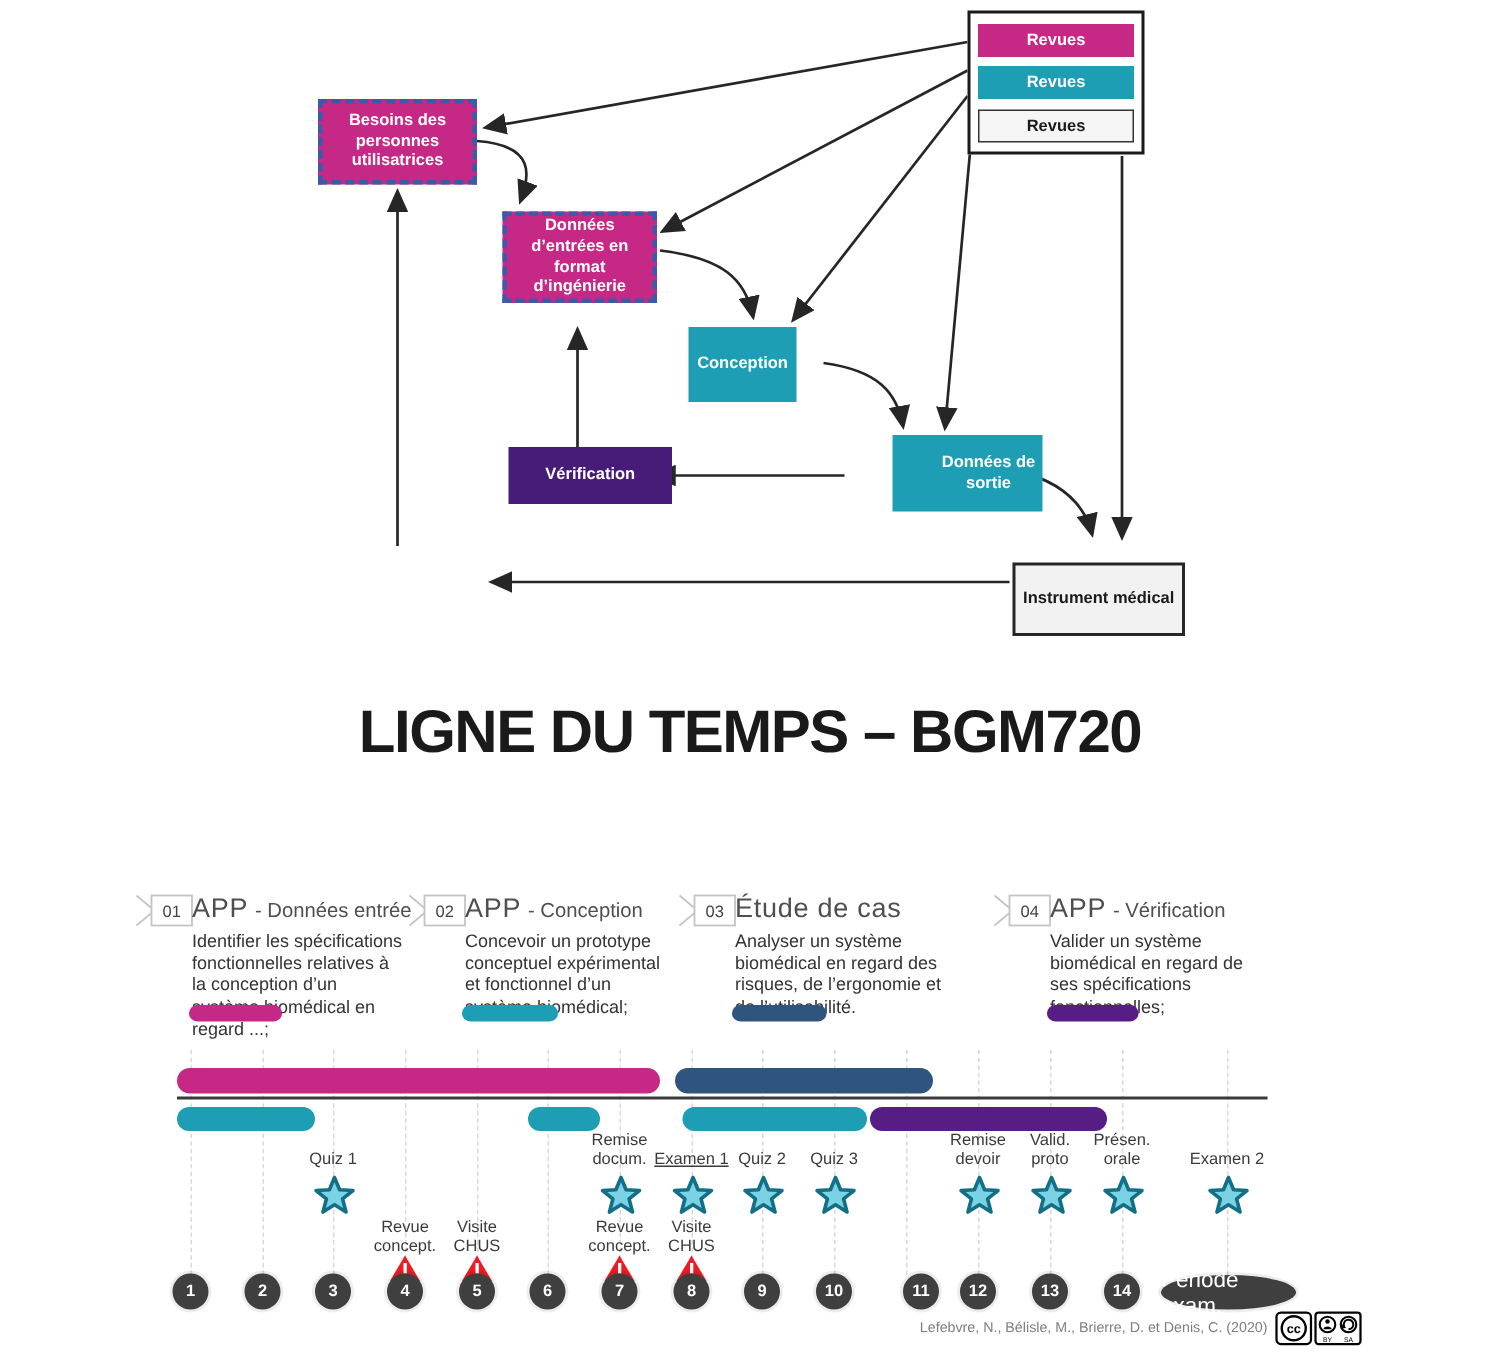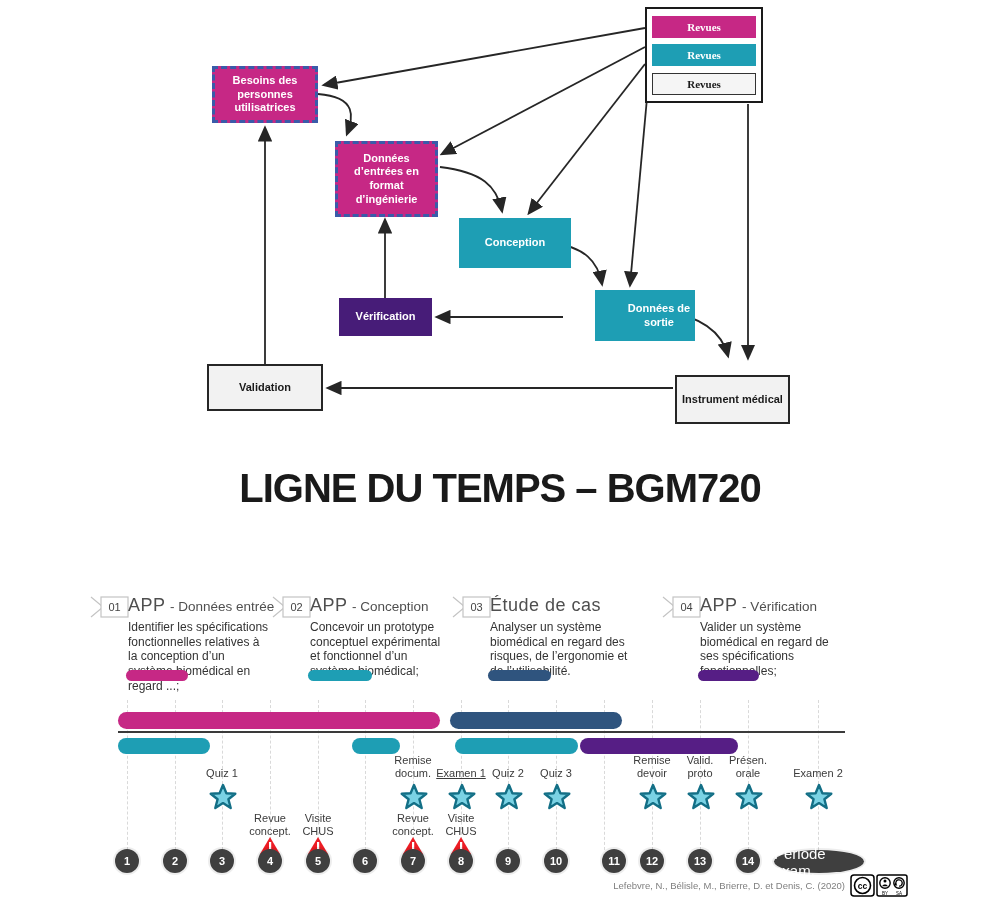--- a/index.html
+++ b/index.html
@@ -11,21 +11,21 @@
   #flow-arrows{position:absolute;left:0;top:0;}
   .fnode{position:absolute;display:flex;align-items:center;justify-content:center;
          text-align:center;font-size:11px;font-weight:bold;line-height:1.25;padding:2px 4px;box-sizing:border-box;}
   .pink-dashed{background:#C62885;color:#fff;border:3px dashed #3A5BA9;}
   .teal-box{background:#1E9EB4;color:#fff;}
   .purple-box{background:#471C78;color:#fff;}
   .gray-box{background:#F2F2F2;color:#1a1a1a;border:2px solid #262626;}
   #legend{left:645px;top:7px;width:118px;height:96px;background:#fff;border:2px solid #1a1a1a;
           display:flex;flex-direction:column;justify-content:space-evenly;align-items:center;box-sizing:border-box;}
   .legend-row{width:104px;height:22px;display:flex;align-items:center;justify-content:center;
-              font-size:11px;font-weight:bold;box-sizing:border-box;font-family:Liberation Serif, serif;}
+              font-size:11px;font-weight:bold;box-sizing:border-box;}
   .legend-pink{background:#C62885;color:#fff;}
   .legend-teal{background:#1E9EB4;color:#fff;}
   .legend-white{background:#F5F5F5;color:#1a1a1a;border:1.5px solid #333;}
   
   #main-title{left:0;top:466px;width:1000px;text-align:center;font-size:40px;font-weight:800;
               letter-spacing:-1px;color:#1a1a1a;}
   
   .ms-head{position:absolute;top:594px;}
   .ms-num{position:absolute;top:0;left:0;}
   .ms-title{position:absolute;top:1px;left:40px;white-space:nowrap;color:#4f4f4f;}
@@ -76,25 +76,24 @@
       <line x1="563" y1="317" x2="437" y2="317" marker-end="url(#ah)"></line>
       <line x1="673" y1="388" x2="328" y2="388" marker-end="url(#ah)"></line>
       <path d="M318,94 C358,97 353,118 347,134" marker-end="url(#ah)"></path>
       <path d="M440,167 C482,172 497,186 502,211" marker-end="url(#ah)"></path>
       <path d="M549,242 C586,247 598,262 602,284" marker-end="url(#ah)"></path>
       <path d="M663,311 C706,317 723,336 728,356" marker-end="url(#ah)"></path>
     </g>
   </svg>
 
   <div class="fnode pink-dashed abs" style="left:212px;top:66px;width:106px;height:57px;">Besoins des personnes utilisatrices</div>
-  <div class="fnode pink-dashed abs" style="left:335px;top:141px;width:103px;height:76px;">Données d’entrées en format d’ingénierie</div>
-  <div class="fnode teal-box abs" style="left:459px;top:218px;width:112px;height:50px;">Conception</div>
+  <div class="fnode pink-dashed abs" style="left:335px;top:141px;width:103px;height:61px;">Données d’entrées en format d’ingénierie</div>
+  <div class="fnode teal-box abs" style="left:459px;top:218px;width:72px;height:50px;">Conception</div>
   <div class="fnode teal-box abs" style="left:595px;top:290px;width:100px;height:51px;padding-left:32px;">Données de sortie</div>
-  <div class="fnode purple-box abs" style="left:339px;top:298px;width:93px;height:38px;">Vérification</div>
-  <div class="fnode gray-box abs" style="left:207px;top:364px;width:116px;height:47px;">Validation</div>
+  <div class="fnode purple-box abs" style="left:339px;top:298px;width:109px;height:38px;">Vérification</div>
   <div class="fnode gray-box abs" style="left:675px;top:363px;width:115px;height:49px;margin-top:12px;">Instrument médical</div>
 
   <div class="abs" id="legend">
     <div class="legend-row legend-pink">Revues</div>
     <div class="legend-row legend-teal">Revues</div>
     <div class="legend-row legend-white">Revues</div>
   </div>
 </div>
 
 <div class="abs" id="main-title">LIGNE DU TEMPS – BGM720</div>

